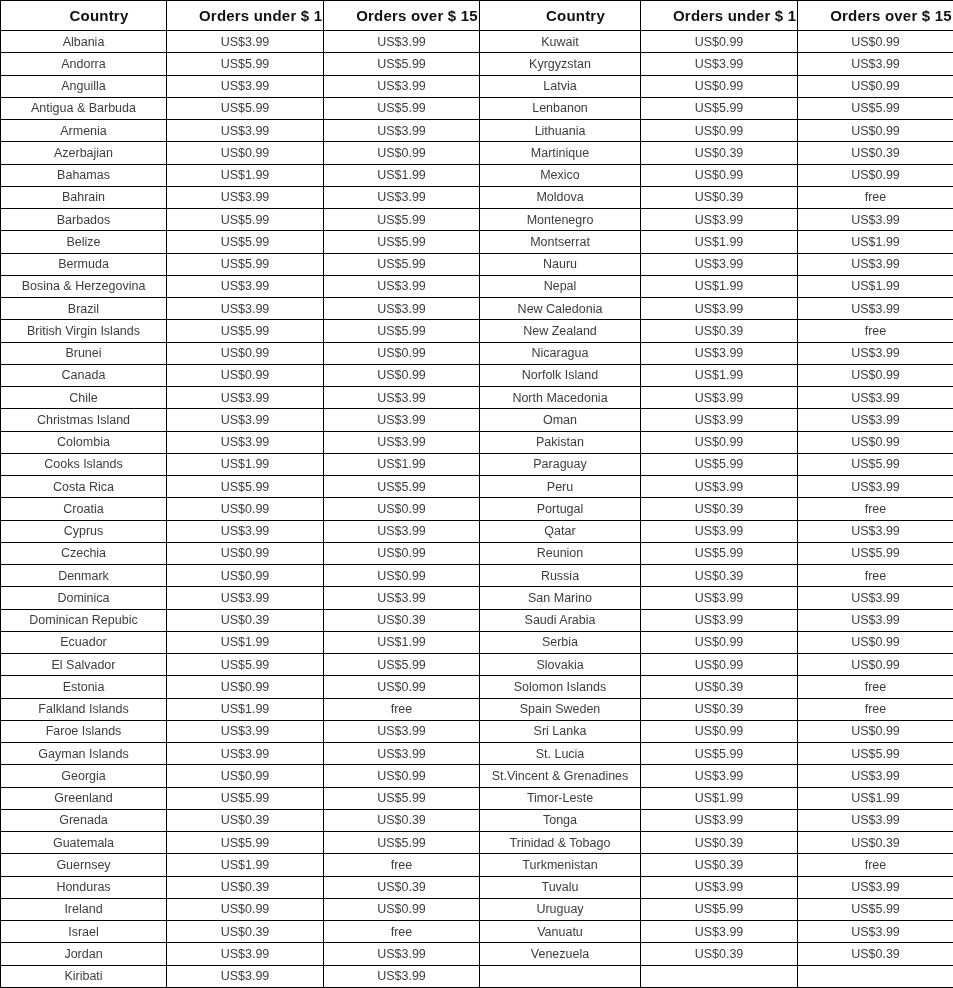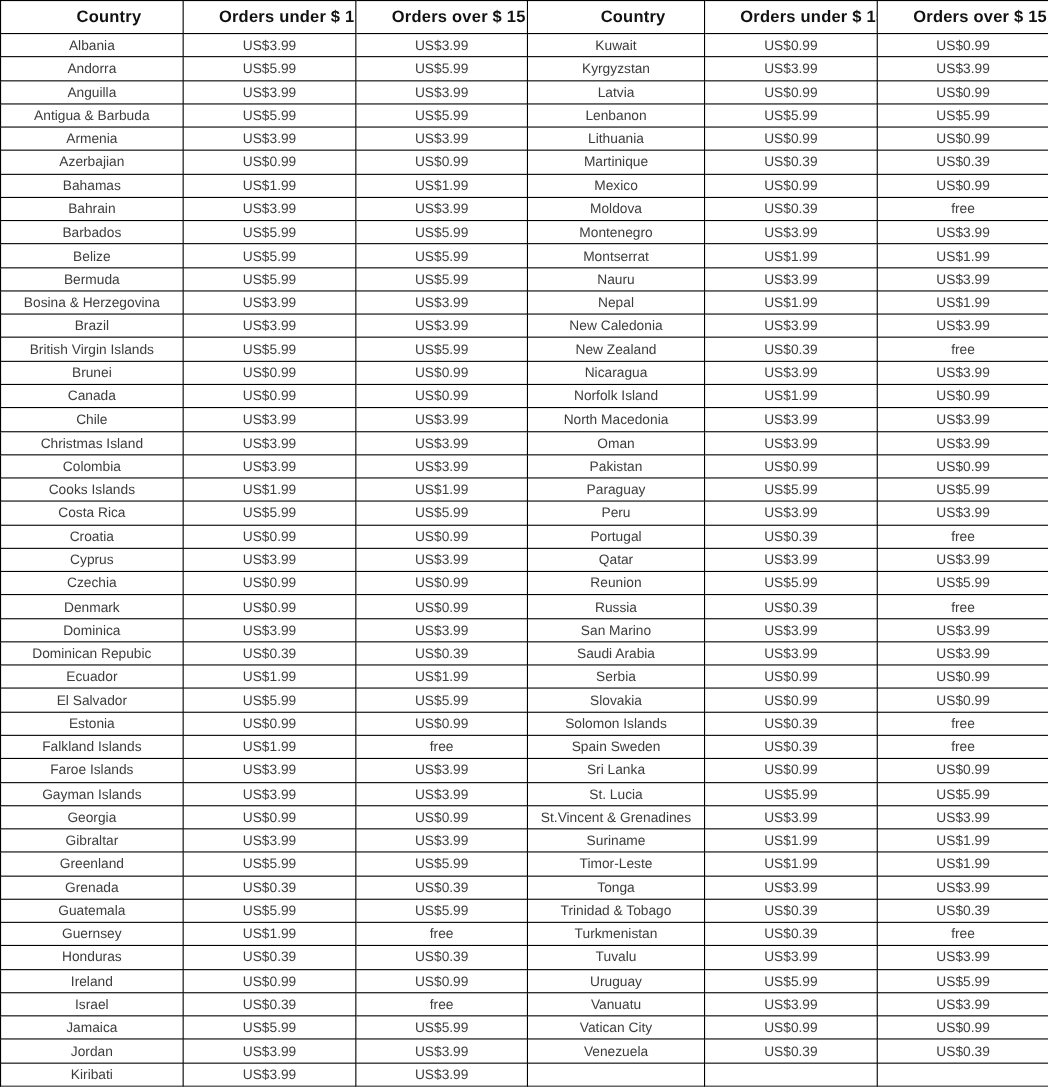--- a/index.html
+++ b/index.html
@@ -328,28 +328,20 @@
       </tr>
       <tr>
         <td>Georgia</td>
         <td>US$0.99</td>
         <td>US$0.99</td>
         <td>St.Vincent &amp; Grenadines</td>
         <td>US$3.99</td>
         <td>US$3.99</td>
       </tr>
       <tr>
-        <td>Gibraltar</td>
-        <td>US$3.99</td>
-        <td>US$3.99</td>
-        <td>Suriname</td>
-        <td>US$1.99</td>
-        <td>US$1.99</td>
-      </tr>
-      <tr>
         <td>Greenland</td>
         <td>US$5.99</td>
         <td>US$5.99</td>
         <td>Timor-Leste</td>
         <td>US$1.99</td>
         <td>US$1.99</td>
       </tr>
       <tr>
         <td>Grenada</td>
         <td>US$0.39</td>
@@ -390,28 +382,20 @@
         <td>US$5.99</td>
         <td>US$5.99</td>
       </tr>
       <tr>
         <td>Israel</td>
         <td>US$0.39</td>
         <td>free</td>
         <td>Vanuatu</td>
         <td>US$3.99</td>
         <td>US$3.99</td>
-      </tr>
-      <tr>
-        <td>Jamaica</td>
-        <td>US$5.99</td>
-        <td>US$5.99</td>
-        <td>Vatican City</td>
-        <td>US$0.99</td>
-        <td>US$0.99</td>
       </tr>
       <tr>
         <td>Jordan</td>
         <td>US$3.99</td>
         <td>US$3.99</td>
         <td>Venezuela</td>
         <td>US$0.39</td>
         <td>US$0.39</td>
       </tr>
       <tr>

